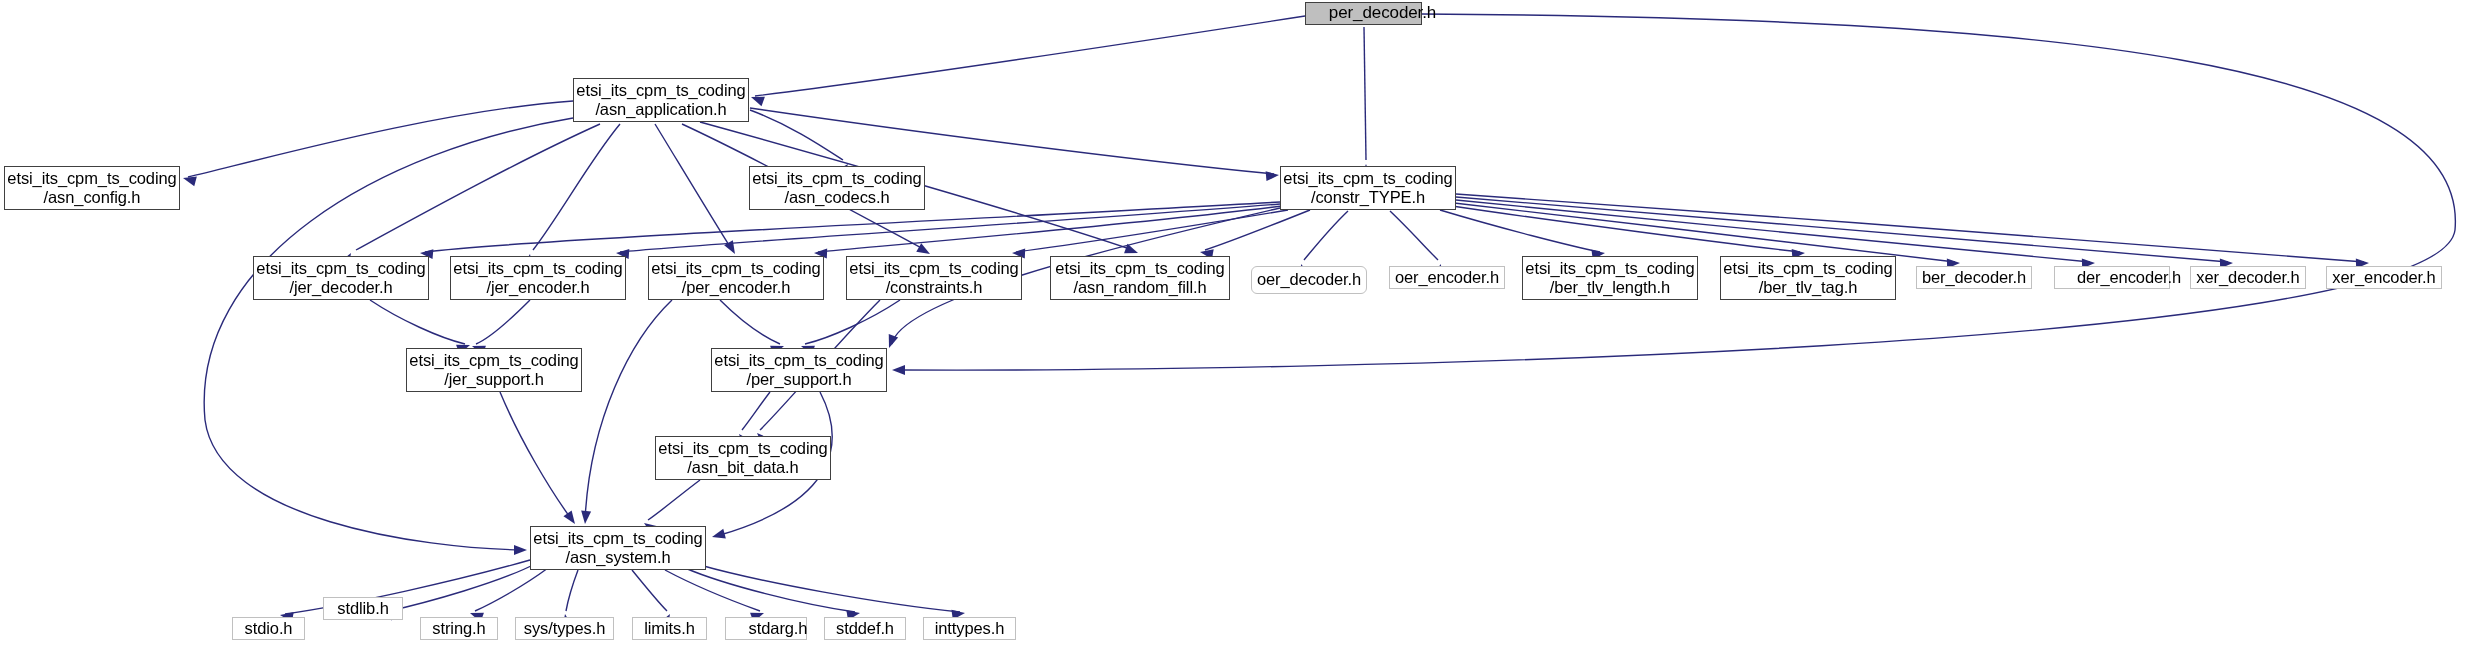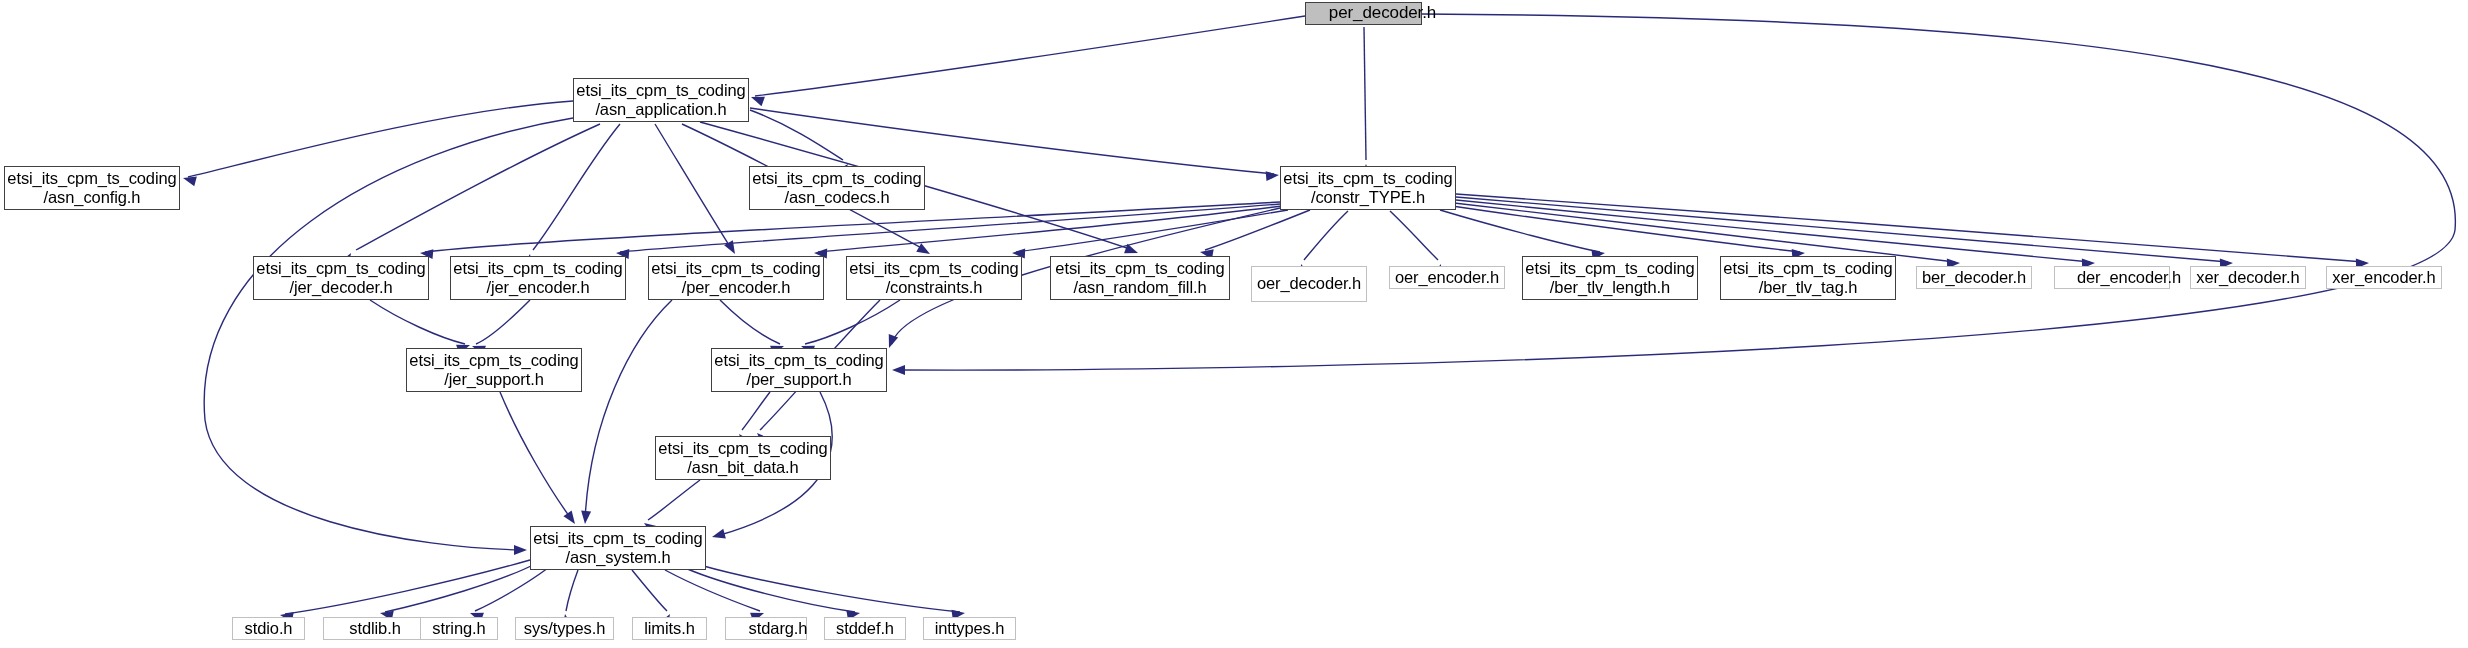--- a/index.html
+++ b/index.html
@@ -161,40 +161,40 @@
       <div class="node kind-strong" style="left: 253px; top: 256px; width: 176px; height: 44px;">etsi_its_cpm_ts_coding
 /jer_decoder.h</div>
       <div class="node kind-strong" style="left: 450px; top: 256px; width: 176px; height: 44px;">etsi_its_cpm_ts_coding
 /jer_encoder.h</div>
       <div class="node kind-strong" style="left: 648px; top: 256px; width: 176px; height: 44px;">etsi_its_cpm_ts_coding
 /per_encoder.h</div>
       <div class="node kind-strong" style="left: 846px; top: 256px; width: 176px; height: 44px;">etsi_its_cpm_ts_coding
 /constraints.h</div>
       <div class="node kind-strong" style="left: 1050px; top: 256px; width: 180px; height: 44px;">etsi_its_cpm_ts_coding
 /asn_random_fill.h</div>
-      <div class="node kind-plain" style="left: 1251px; top: 266px; width: 116px; height: 36px;">oer_decoder.h</div>
+      <div class="node kind-plain" style="left: 1251px; top: 266px; width: 116px; height: 28px; border-radius: 6px;">oer_decoder.h</div>
       <div class="node kind-plain" style="left: 1389px; top: 266px; width: 116px; height: 23px;">oer_encoder.h</div>
       <div class="node kind-strong" style="left: 1522px; top: 256px; width: 176px; height: 44px;">etsi_its_cpm_ts_coding
 /ber_tlv_length.h</div>
       <div class="node kind-strong" style="left: 1720px; top: 256px; width: 176px; height: 44px;">etsi_its_cpm_ts_coding
 /ber_tlv_tag.h</div>
       <div class="node kind-plain" style="left: 1916px; top: 266px; width: 116px; height: 23px;">ber_decoder.h</div>
       <div class="node kind-plain" style="left: 2054px; top: 266px; width: 116px; height: 23px; padding-left: 34px;">der_encoder.h</div>
       <div class="node kind-plain" style="left: 2190px; top: 266px; width: 116px; height: 23px;">xer_decoder.h</div>
       <div class="node kind-plain" style="left: 2326px; top: 266px; width: 116px; height: 23px;">xer_encoder.h</div>
       <div class="node kind-strong" style="left: 406px; top: 348px; width: 176px; height: 44px;">etsi_its_cpm_ts_coding
 /jer_support.h</div>
       <div class="node kind-strong" style="left: 711px; top: 348px; width: 176px; height: 44px;">etsi_its_cpm_ts_coding
 /per_support.h</div>
       <div class="node kind-strong" style="left: 655px; top: 436px; width: 176px; height: 44px;">etsi_its_cpm_ts_coding
 /asn_bit_data.h</div>
       <div class="node kind-strong" style="left: 530px; top: 526px; width: 176px; height: 44px;">etsi_its_cpm_ts_coding
 /asn_system.h</div>
       <div class="node kind-sys" style="left: 232px; top: 617px; width: 73px; height: 23px;">stdio.h</div>
-      <div class="node kind-sys" style="left: 323px; top: 617px; width: 104px; height: 23px;">stdlib.h</div>
+      <div class="node kind-sys" style="left: 323px; top: 597px; width: 80px; height: 23px;">stdlib.h</div>
       <div class="node kind-sys" style="left: 420px; top: 617px; width: 78px; height: 23px;">string.h</div>
       <div class="node kind-sys" style="left: 515px; top: 617px; width: 99px; height: 23px;">sys/types.h</div>
       <div class="node kind-sys" style="left: 632px; top: 617px; width: 75px; height: 23px;">limits.h</div>
       <div class="node kind-sys" style="left: 725px; top: 617px; width: 82px; height: 23px; padding-left: 24px;">stdarg.h</div>
       <div class="node kind-sys" style="left: 824px; top: 617px; width: 82px; height: 23px;">stddef.h</div>
       <div class="node kind-sys" style="left: 923px; top: 617px; width: 93px; height: 23px;">inttypes.h</div>
     </div>
 </div>
 
 </body></html>

